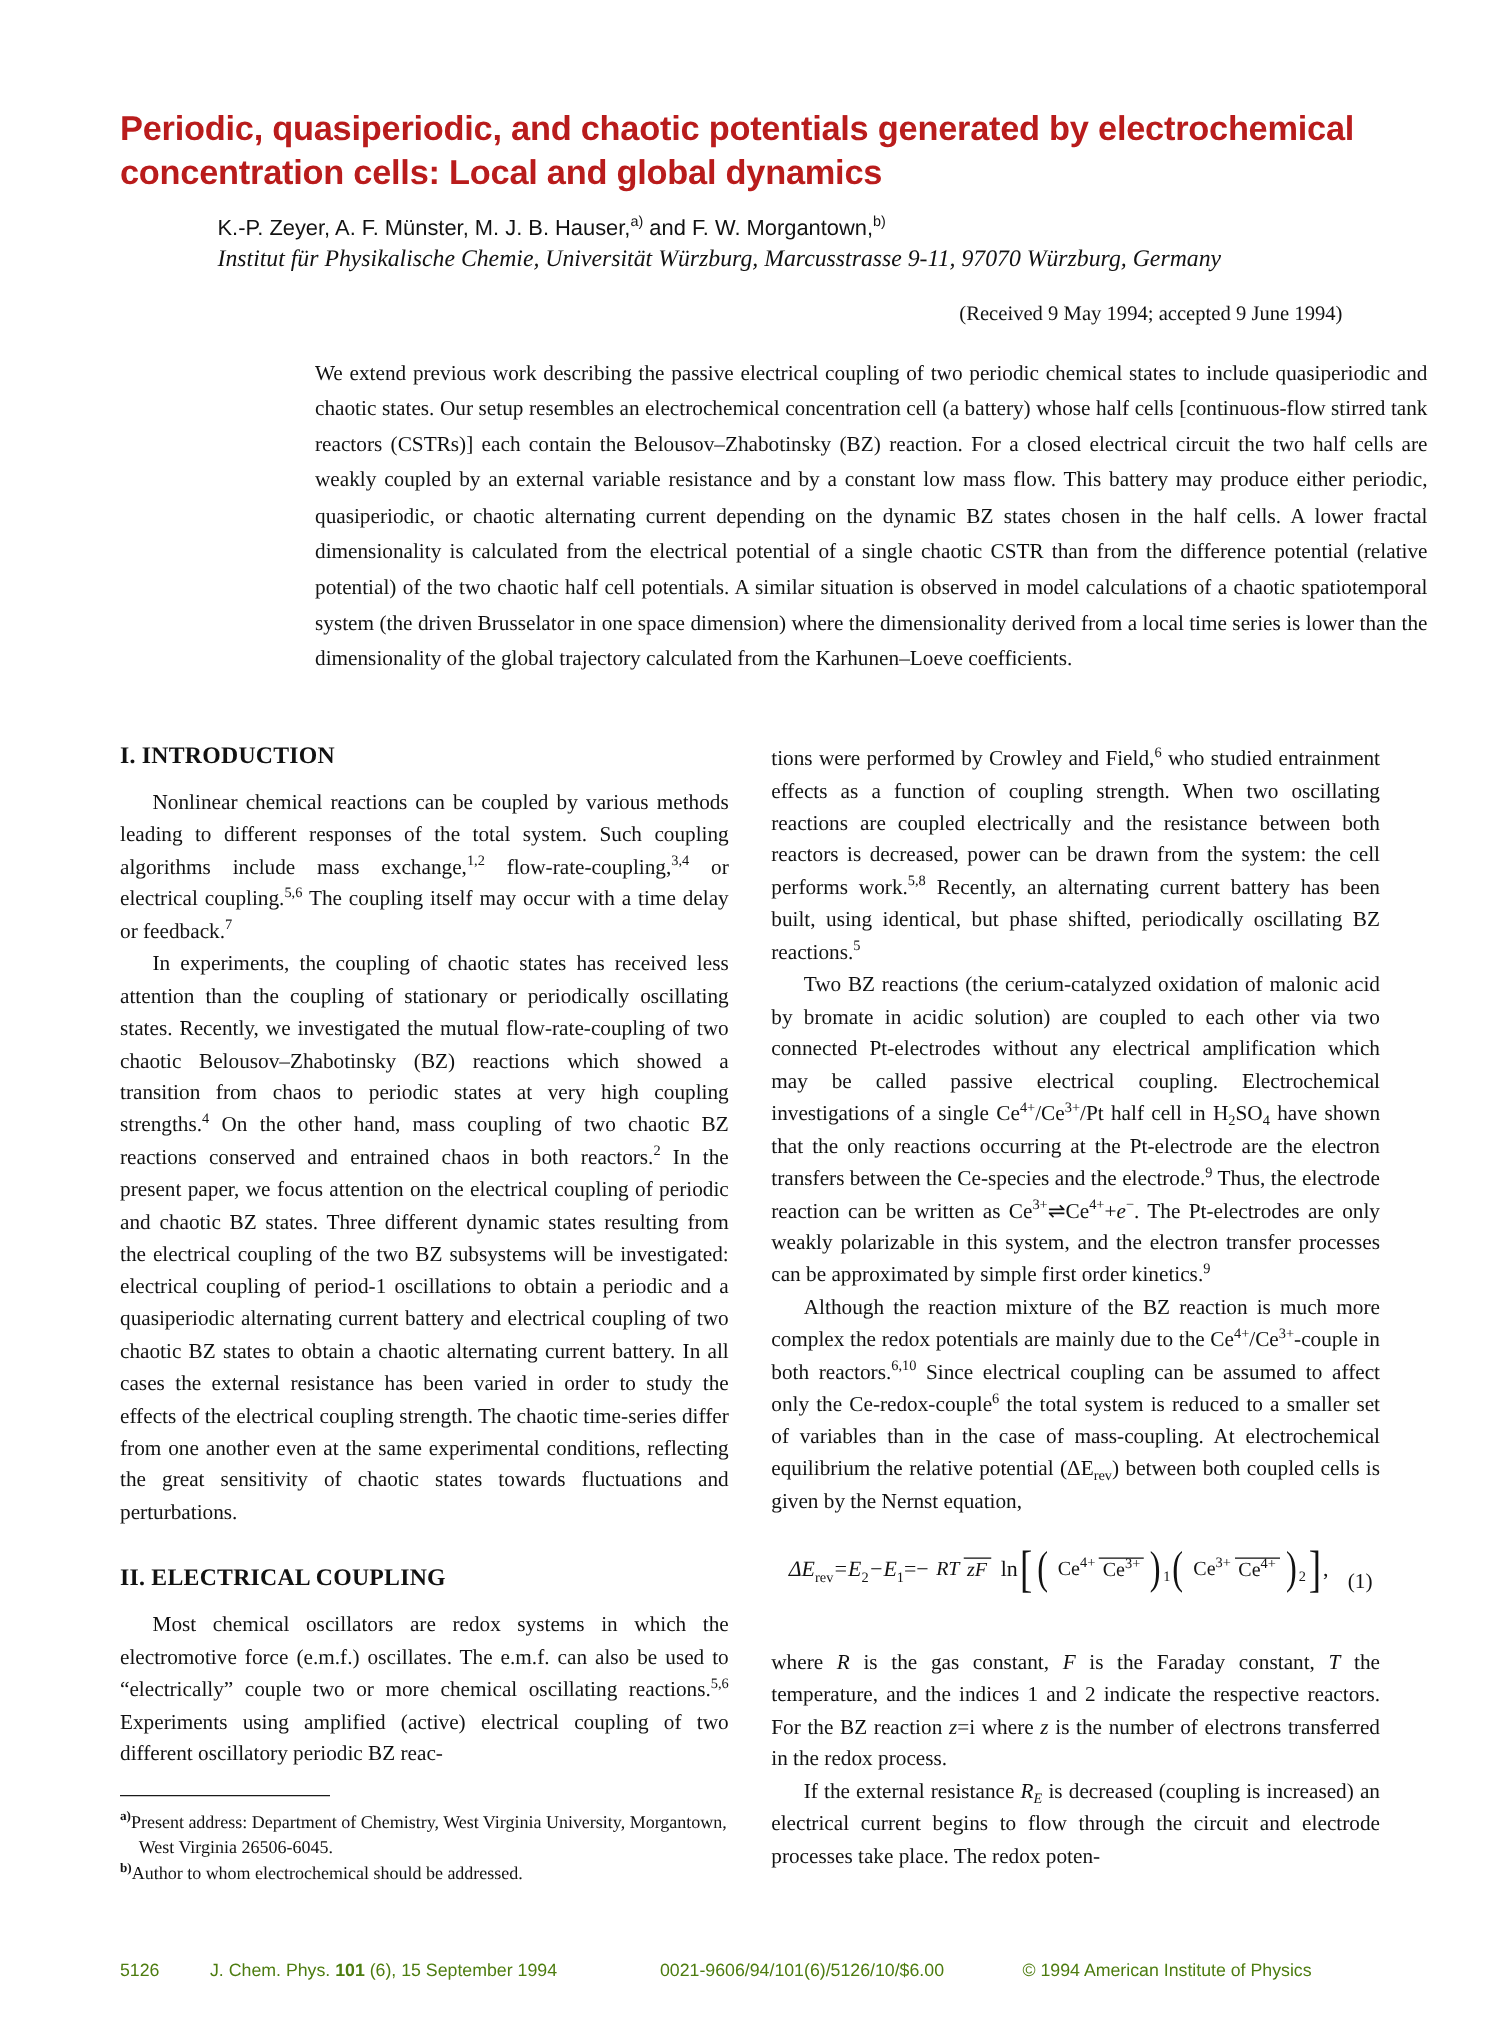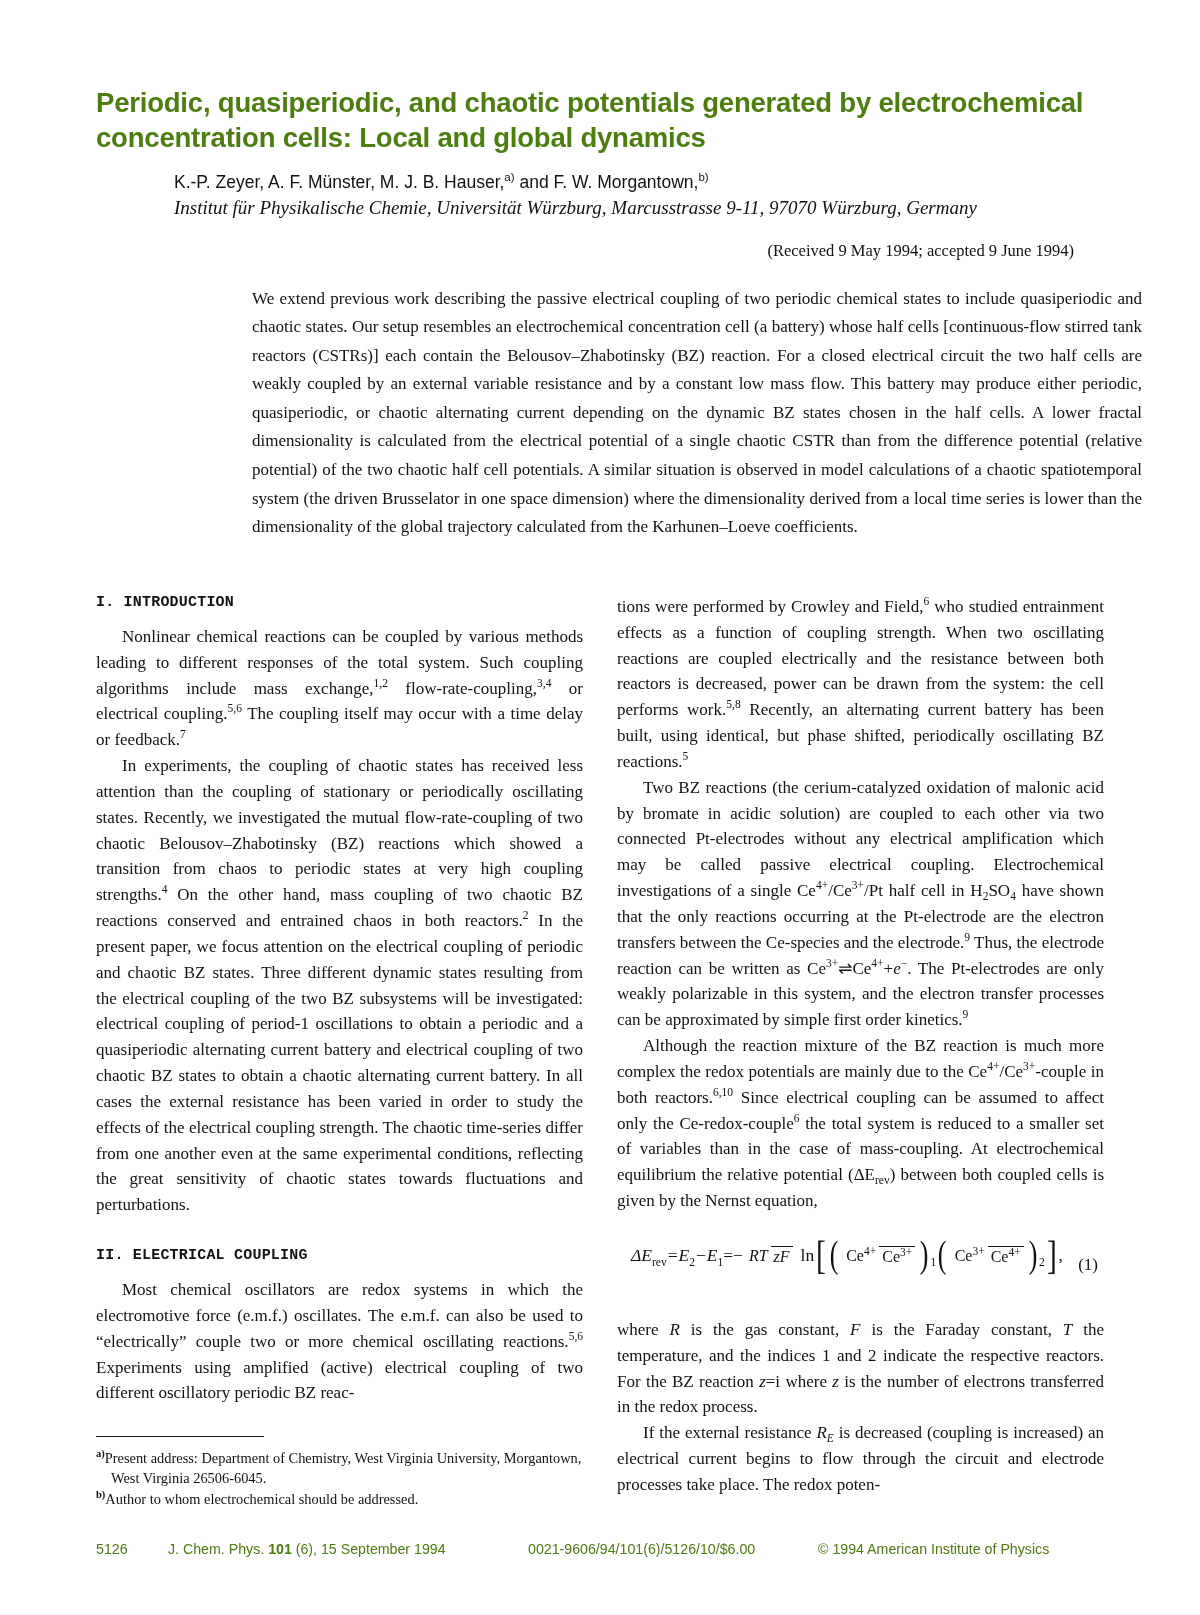--- a/index.html
+++ b/index.html
@@ -30,21 +30,21 @@
   }
 
   
   .title {
     font-family: "Liberation Sans", sans-serif;
     font-weight: bold;
     font-size: 27.5px;
     line-height: 1.26;
     letter-spacing: -0.2px;
     margin: 0 0 16px 0;
-    color: #4d7c0f;
+    color: #b91c1c;
   }
 
   
   .authors-block {
     margin-left: 78px;
     width: 900px;
   }
   .authors {
     font-family: "Liberation Sans", sans-serif;
     font-size: 17.5px;
@@ -92,23 +92,23 @@
   }
   .col {
     position: absolute;
     top: 0;
     width: 487px;
   }
   .col-left { left: 0; }
   .col-right { left: 521px; }
 
   h2.section {
-    font-family: Liberation Mono, monospace;
+    font-family: Liberation Serif, serif;
     font-weight: bold;
-    font-size: 15px;
+    font-size: 19px;
     letter-spacing: 0.2px;
     margin: 0 0 13px 0;
   }
   h2.section.spaced { margin-top: 29px; }
 
   p.body {
     font-family: "Liberation Serif", serif;
     font-size: 17px;
     line-height: 1.52;
     text-align: justify;
@@ -221,21 +221,21 @@
     width: 1010px;
     font-family: "Liberation Sans", sans-serif;
     font-size: 14.2px;
     color: #4d7c0f;
   }
   .footer-inner {
     display: flex;
     align-items: baseline;
   }
   .f-page { width: 72px; }
-  .f-journal { width: 360px; }
+  .f-journal { width: 360px; margin-top: 28px; }
   .f-journal b { font-weight: bold; }
   .f-code { width: 290px; }
   .f-copy { flex: 1; text-align: left; }
 </style>
 </head>
 <body>
 
 <div class="page">
 
   <div class="content">

